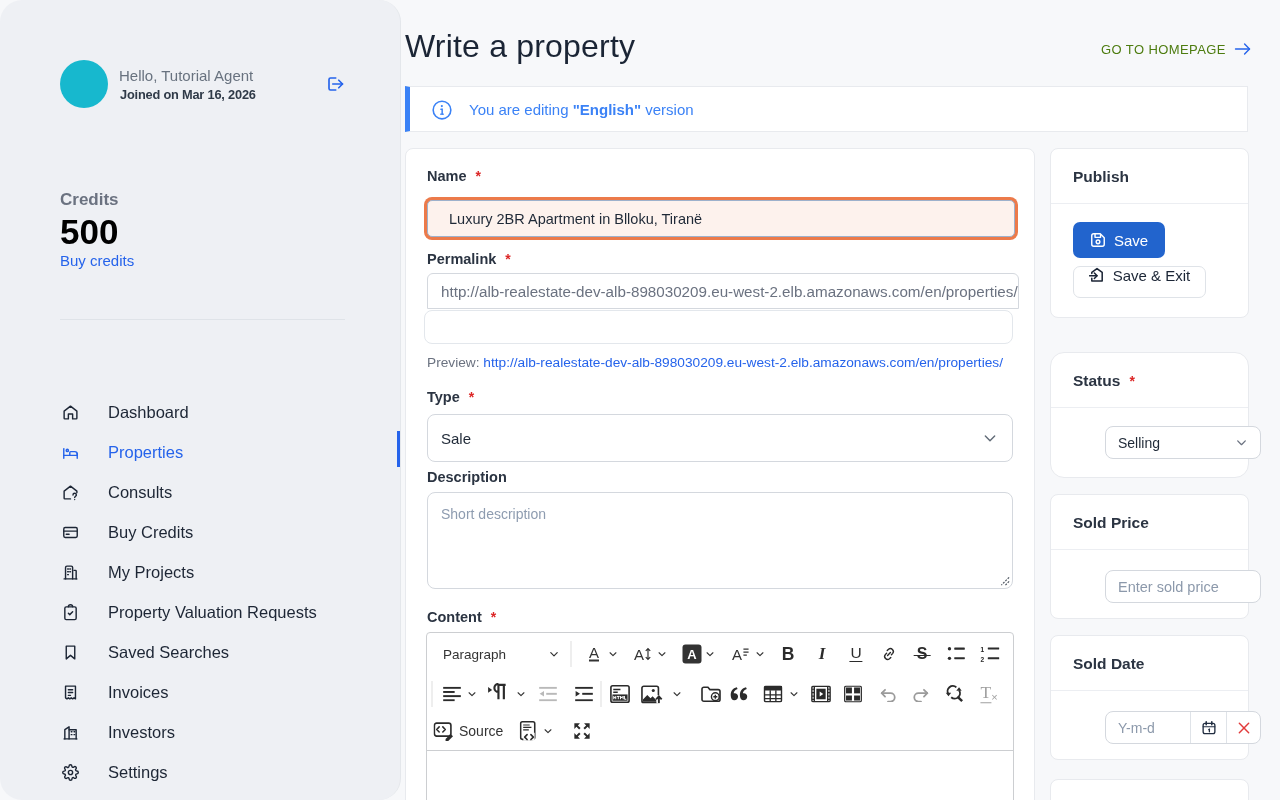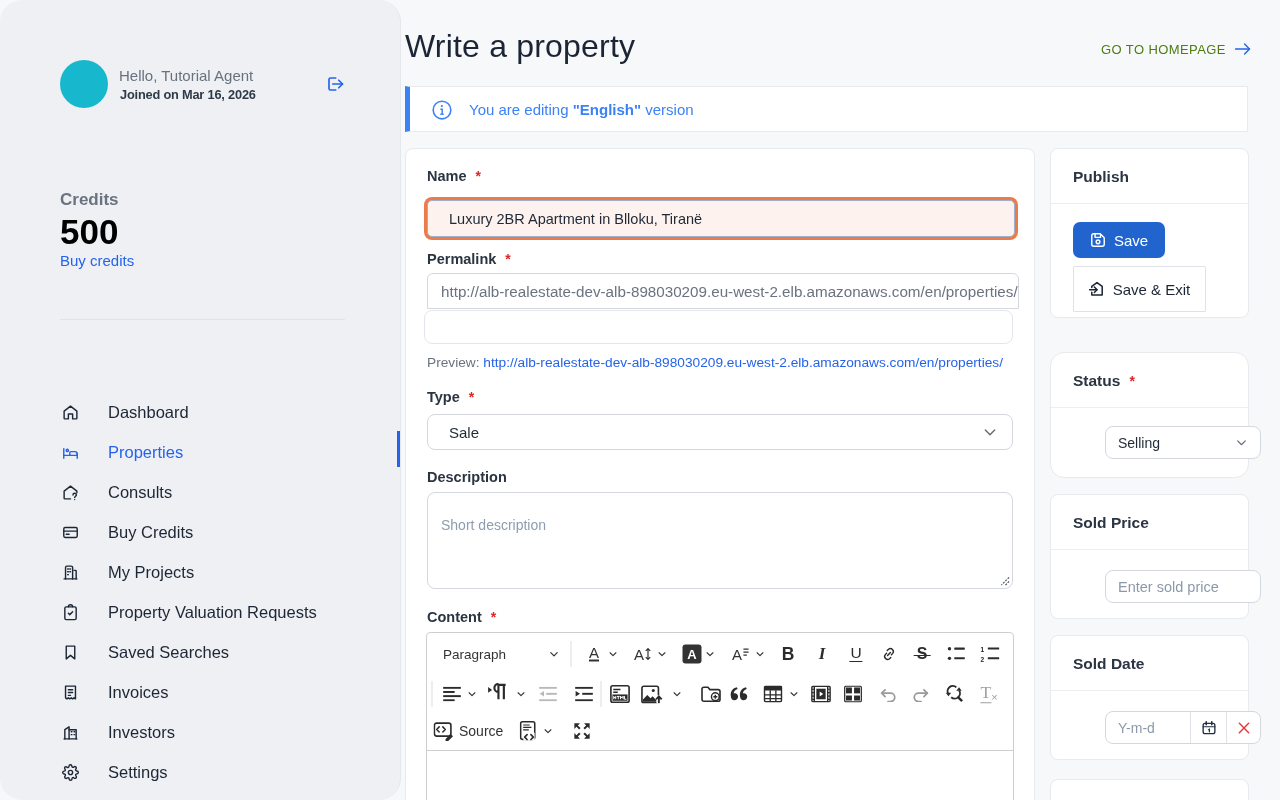--- a/index.html
+++ b/index.html
@@ -27,38 +27,38 @@
 
 .card { position:absolute; background:#fff; border:1px solid #e8eaee; border-radius:8px; }
 .formcard { left:405px; top:148px; width:630px; height:704px; }
 .label { position:absolute; font-size:14.5px; font-weight:700; color:#2b3442; }
 .req { color:#dc2626; margin-left:9px; font-size:14px; }
 .nameinput { position:absolute; left:427px; top:192px; width:588px; height:37px; border:1px solid #9db1cc; box-shadow:0 0 0 3px #ec7a4a; border-radius:5px; background:#fdf2ed; font-size:14.5px; color:#1f2937; display:flex; align-items:center; padding-left:21px;margin-top:8px; }
 .permbox1 { position:absolute; left:427px; top:273px; width:592px; height:36px; border:1px solid #d4d8de; border-radius:6px 6px 0 0; background:#fff; font-size:15.2px; color:#6b7280; display:flex; align-items:center; padding-left:13px; overflow:hidden; white-space:nowrap; }
 .permbox2 { position:absolute; left:424px; top:310px; width:589px; height:34px; border:1px solid #e3e7ec; border-radius:8px; background:#fff; }
 .preview { position:absolute; left:427px; top:355px; font-size:13.7px; color:#6b7280; }
 .preview a { color:#2563eb; text-decoration:none; }
-.selectbox { position:absolute; left:427px; top:414px; width:586px; height:36px; border:1px solid #d4d8de; border-radius:8px; background:#fff; font-size:15px; color:#1f2937; display:flex; align-items:center; padding-left:21px; }
+.selectbox { position:absolute; left:427px; top:414px; width:586px; height:48px; border:1px solid #d4d8de; border-radius:8px; background:#fff; font-size:15px; color:#1f2937; display:flex; align-items:center; padding-left:13px; }
 .selchev { position:absolute; right:14px; top:50%; transform:translateY(-50%); }
-.descbox { position:absolute; left:427px; top:492px; width:586px; height:97px; border:1px solid #d4d8de; border-radius:8px; background:#fff; font-size:14px; color:#8e9cb0; padding:24px 13px; }
+.descbox { position:absolute; left:427px; top:492px; width:586px; height:97px; border:1px solid #d4d8de; border-radius:8px; background:#fff; font-size:14px; color:#8e9cb0; padding:13px 13px; }
 .resize { position:absolute; right:2px; bottom:2px; width:10px; height:10px; }
 .editor { position:absolute; left:426px; top:632px; width:588px; height:220px; border:1px solid #ccced1; border-radius:4px; background:#fff; }
 .ti { position:absolute; }
 .ti.c { transform:translate(-50%,-50%); fill:none; stroke:#333; stroke-width:2.6; stroke-linecap:round; stroke-linejoin:round; }
 .vsep { width:1px; height:26px; background:#dedede; transform:translate(-50%,-50%); }
 
 .sidecard { left:1050px; width:199px; }
 .cardtitle { font-size:15.5px; font-weight:700; color:#2b3442; padding:19px 22px 17px 22px; border-bottom:1px solid #eceef2; }
 .pub { top:148px; height:170px; }
 .stat { top:352px; height:126px;border-radius:14px; }
 .soldp { top:494px; height:125px; }
 .soldd { top:635px; height:125px; }
 .nextcard { top:779px; height:40px; }
 .savebtn { position:absolute; left:1073px; top:222px; width:92px; height:36px; background:#2264cd; border-radius:7px; color:#fff; font-size:15px; font-weight:500; display:flex; align-items:center; justify-content:center; gap:8px; }
-.saveexit { position:absolute; left:1073px; top:266px; width:133px; height:46px; background:#fff; border:1px solid #dfe3e8; border-radius:1px; color:#1b2535; font-size:15px; font-weight:500; display:flex; align-items:center; justify-content:center; gap:8px; }
+.saveexit { position:absolute; left:1073px; top:266px; width:133px; height:32px; background:#fff; border:1px solid #dfe3e8; border-radius:7px; color:#1b2535; font-size:15px; font-weight:500; display:flex; align-items:flex-start; justify-content:center; gap:8px; }
 .sideinput { position:absolute; left:1073px; height:33px; border:1px solid #d4d8de; border-radius:8px; background:#fff; font-size:14px; display:flex; align-items:center; padding-left:12px;margin-left:32px; }
 </style>
 </head>
 <body>
 <div class="sidebar">
   <div class="avatar"></div>
   <div class="hello">Hello, Tutorial Agent</div>
   <div class="joined">Joined on Mar 16, 2026</div>
   <svg class="logout" width="18" height="18" viewBox="0 0 24 24" fill="none" stroke="#2563eb" stroke-width="2.2" stroke-linecap="round" stroke-linejoin="round">
       <path d="M13 4H6a2 2 0 0 0-2 2v12a2 2 0 0 0 2 2h7"></path>

